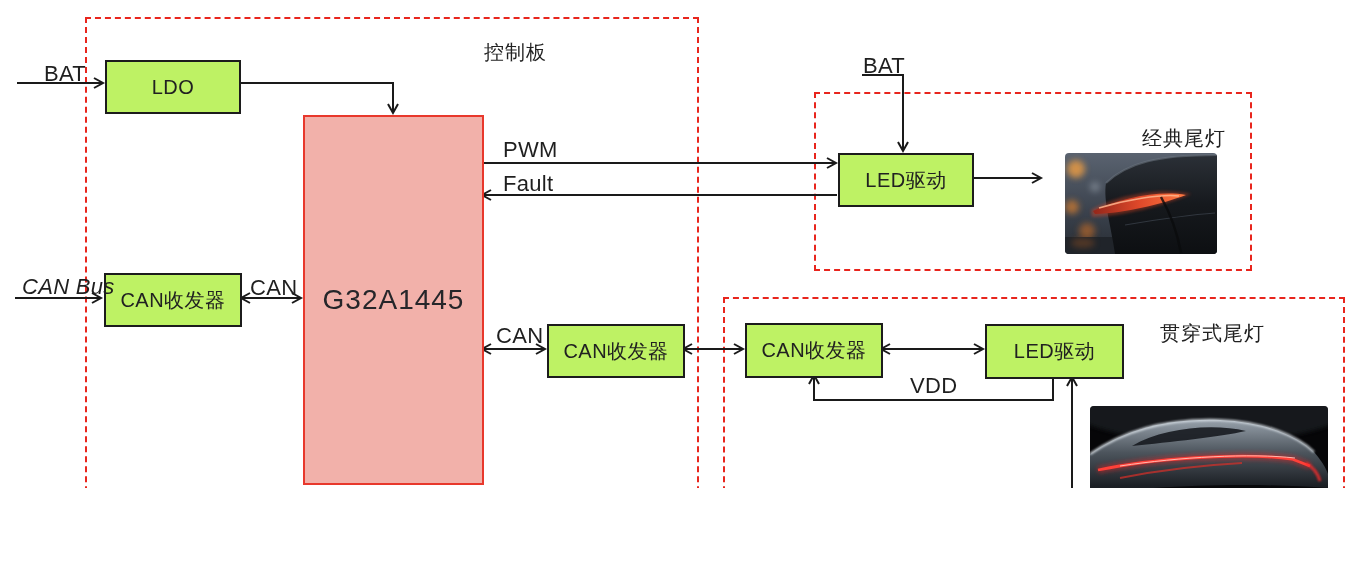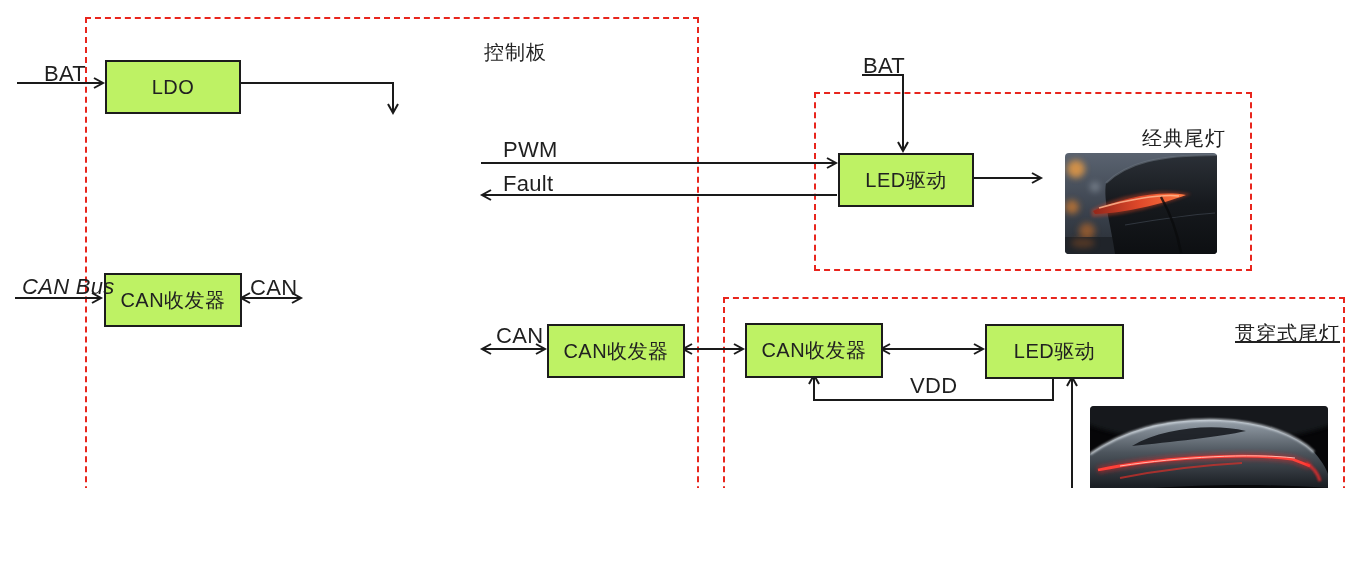--- a/index.html
+++ b/index.html
@@ -25,21 +25,21 @@
 <body>
 
 <div id="stage">
 
   <div class="grp" style="left:85px;top:17px;width:610px;height:541px;"></div>
   <div class="grp" style="left:814px;top:92px;width:434px;height:175px;"></div>
   <div class="grp" style="left:723px;top:297px;width:618px;height:261px;"></div>
 
   <div class="grp-label" style="left:484px;top:39px;">控制板</div>
   <div class="grp-label" style="left:1142px;top:115px;margin-top:10px;">经典尾灯</div>
-  <div class="grp-label" style="left:1235px;top:320px;text-decoration:underline;">贯穿式尾灯</div>
+  <div class="grp-label" style="left:1160px;top:320px;">贯穿式尾灯</div>
 
   <svg id="wires" width="1359" height="582" viewBox="0 0 1359 582">
     <g stroke="#1a1a1a" stroke-width="2" fill="none" stroke-linejoin="miter" stroke-linecap="butt">
 
       <path d="M17 83 H102"></path>
       <path d="M94 78 L103 83 L94 88"></path>
 
       <path d="M237 83 H393 V111"></path>
       <path d="M388 104 L393 113 L398 104"></path>
 
@@ -82,20 +82,23 @@
 
       <path d="M881 513 H1072 V378"></path>
       <path d="M1067 386 L1072 377 L1077 386"></path>
     </g>
   </svg>
 
   <div class="box" style="left:105px;top:60px;width:132px;height:50px;">
     <span>LDO</span>
   </div>
 
+  <div class="box mcu" style="left:303px;top:115px;width:177px;height:366px;">
+    <span>G32A1445</span>
+  </div>
 
   <div class="box" style="left:104px;top:273px;width:134px;height:50px;">
     <span>CAN收发器</span>
   </div>
 
   <div class="box" style="left:547px;top:324px;width:134px;height:50px;">
     <span>CAN收发器</span>
   </div>
 
   <div class="box" style="left:745px;top:323px;width:134px;height:51px;">

